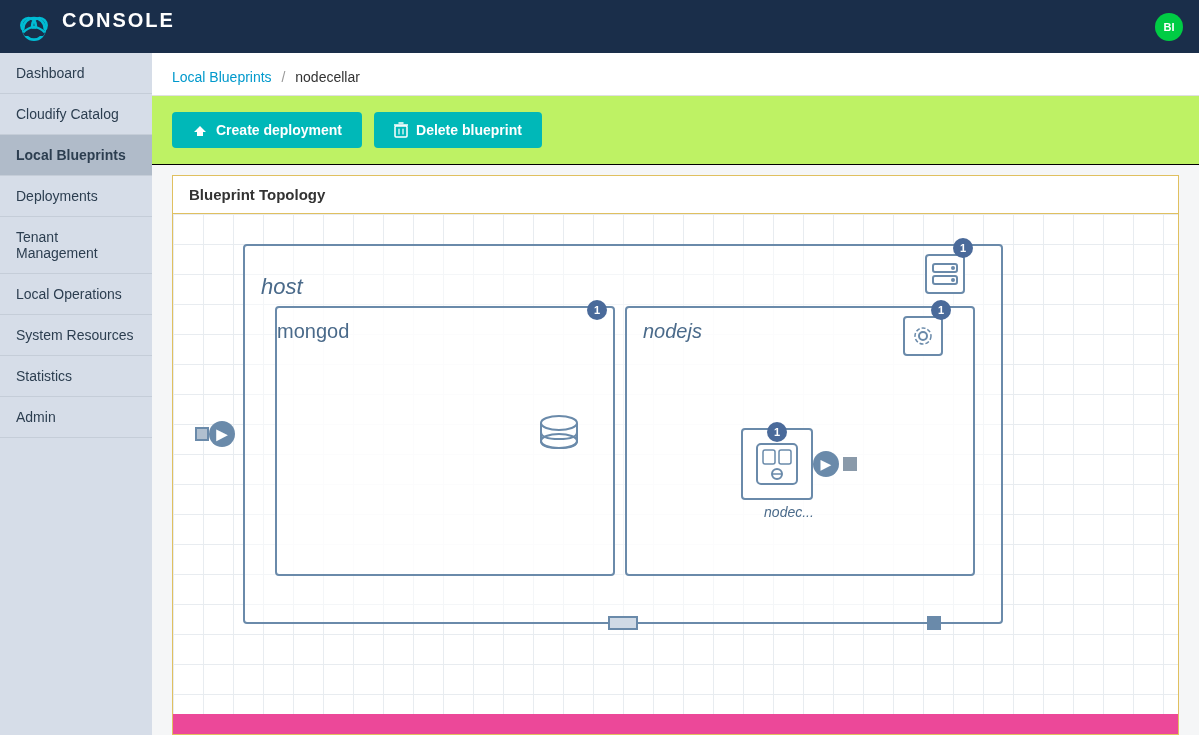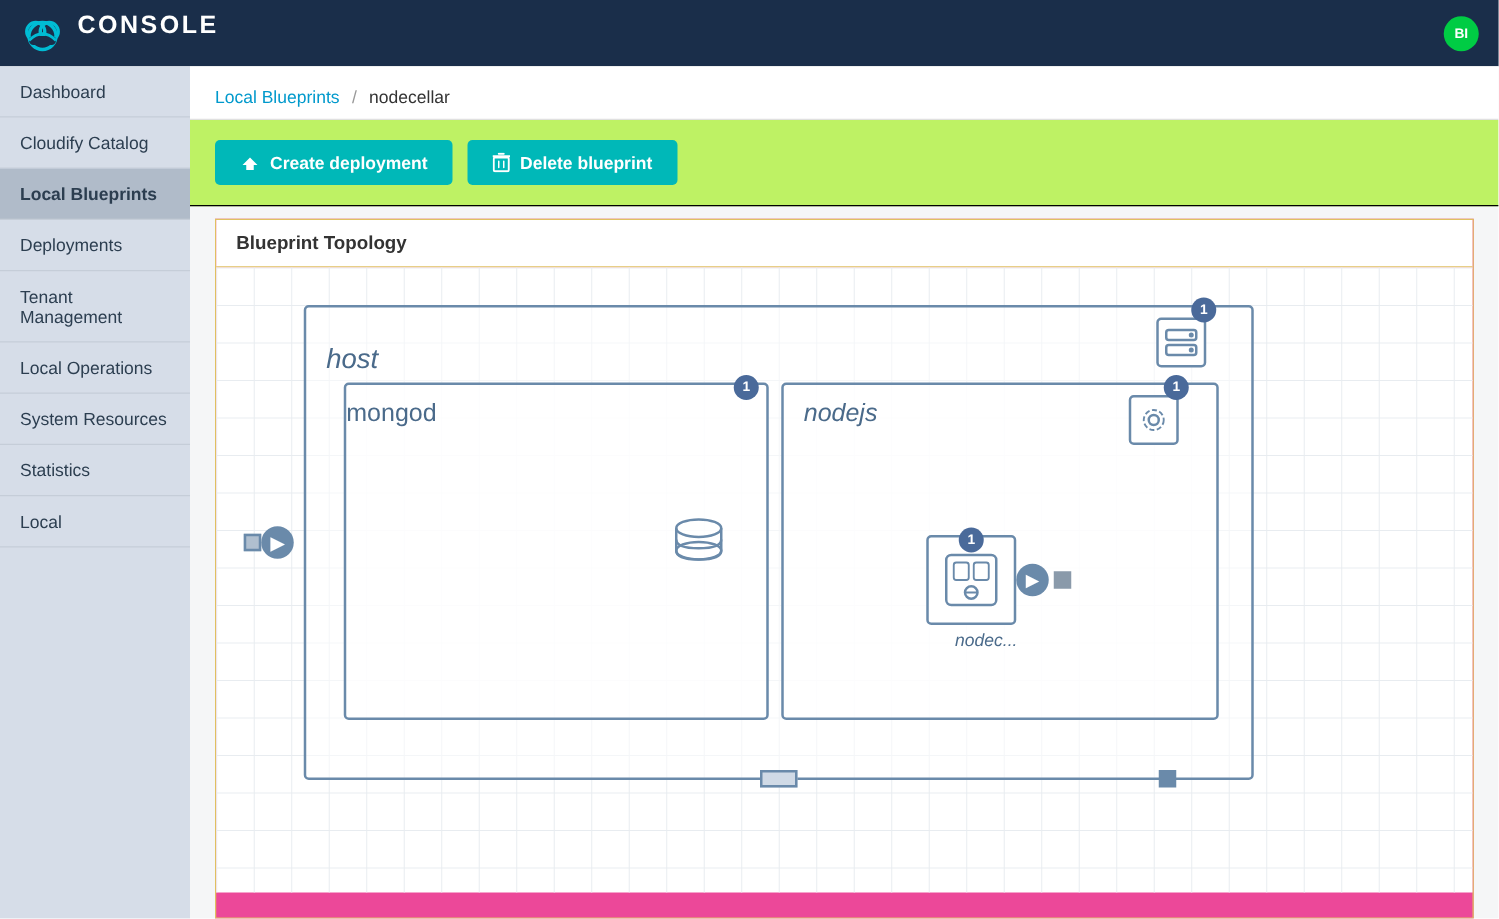--- a/index.html
+++ b/index.html
@@ -405,21 +405,21 @@
     <div class="sidebar-item">
       <span>Local Operations</span>
     </div>
     <div class="sidebar-item">
       <span>System Resources</span>
     </div>
     <div class="sidebar-item">
       <span>Statistics</span>
     </div>
     <div class="sidebar-item">
-      <span>Local</span>
+      <span>Admin</span>
     </div>
   </div>
 
   <div class="content">
 
     <div class="breadcrumb">
       <a href="#">Local Blueprints</a>
       <span class="breadcrumb-sep">/</span>
       <span class="breadcrumb-current">nodecellar</span>
     </div>

